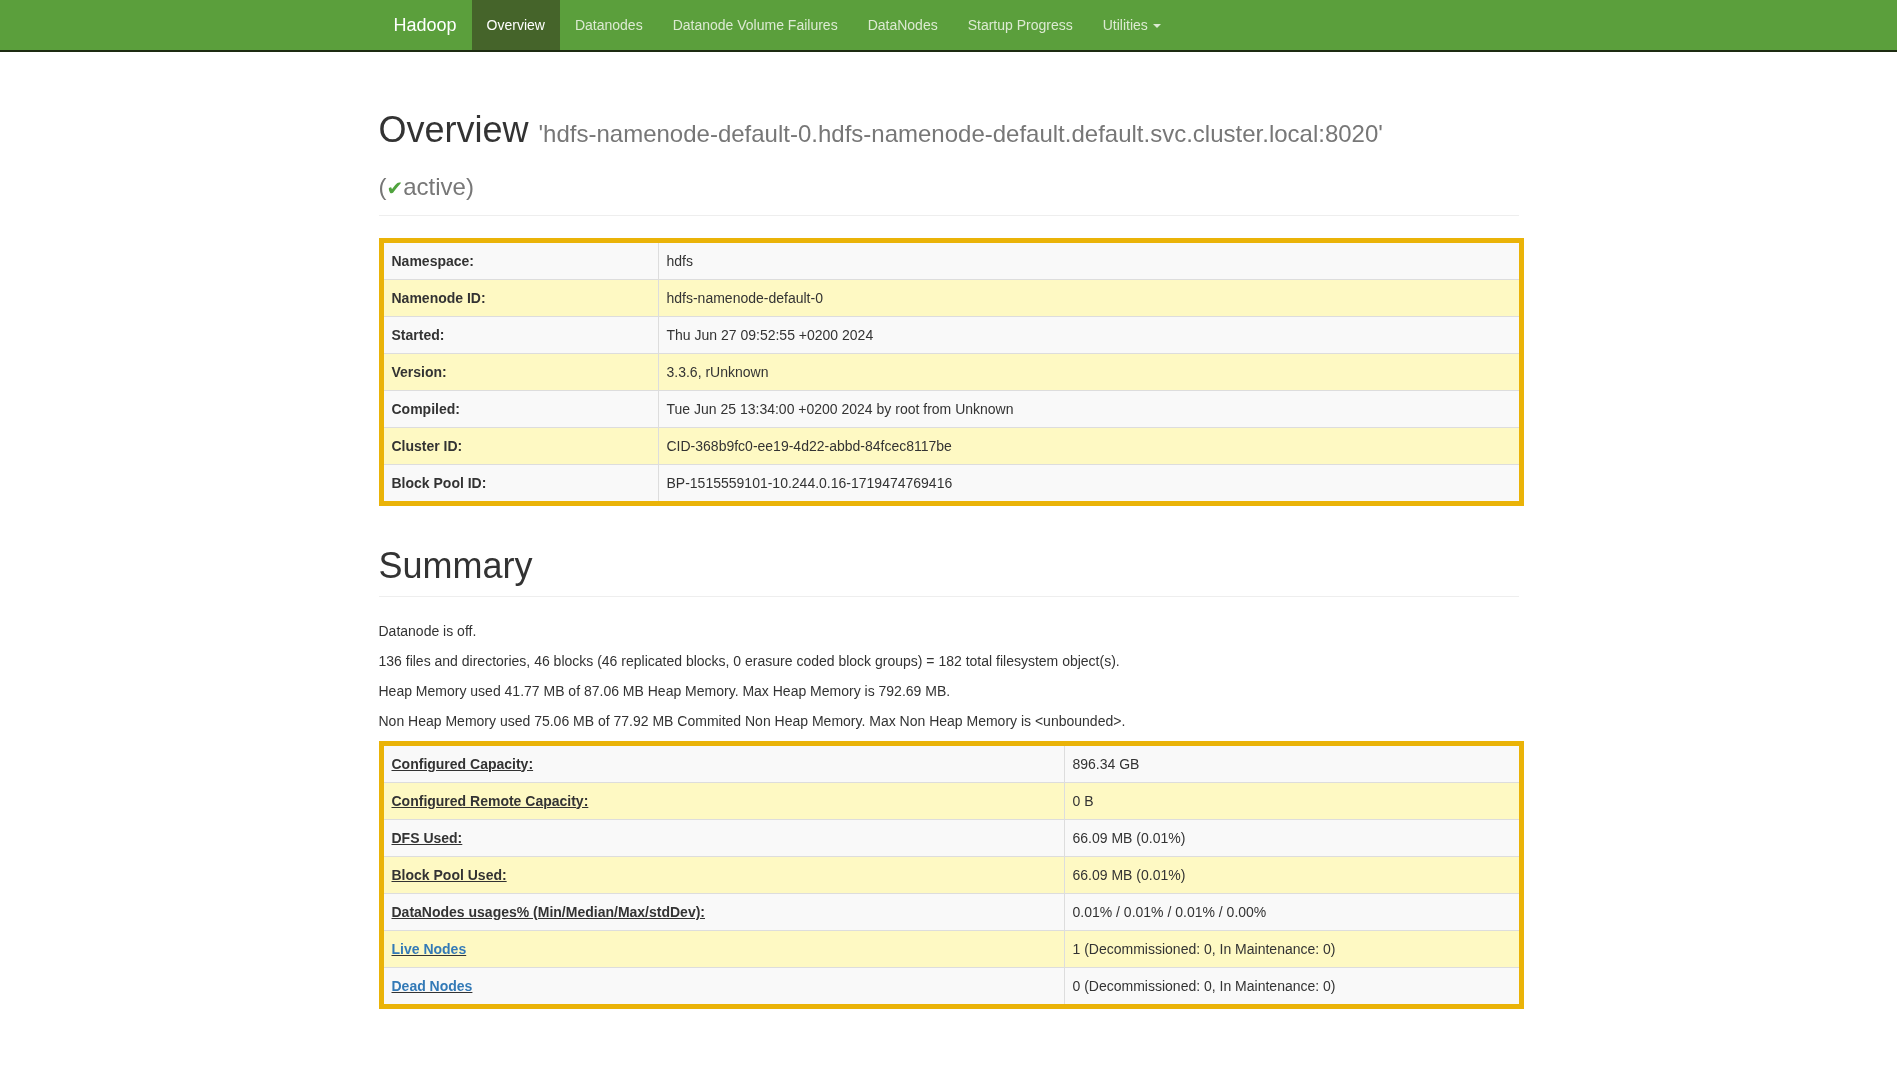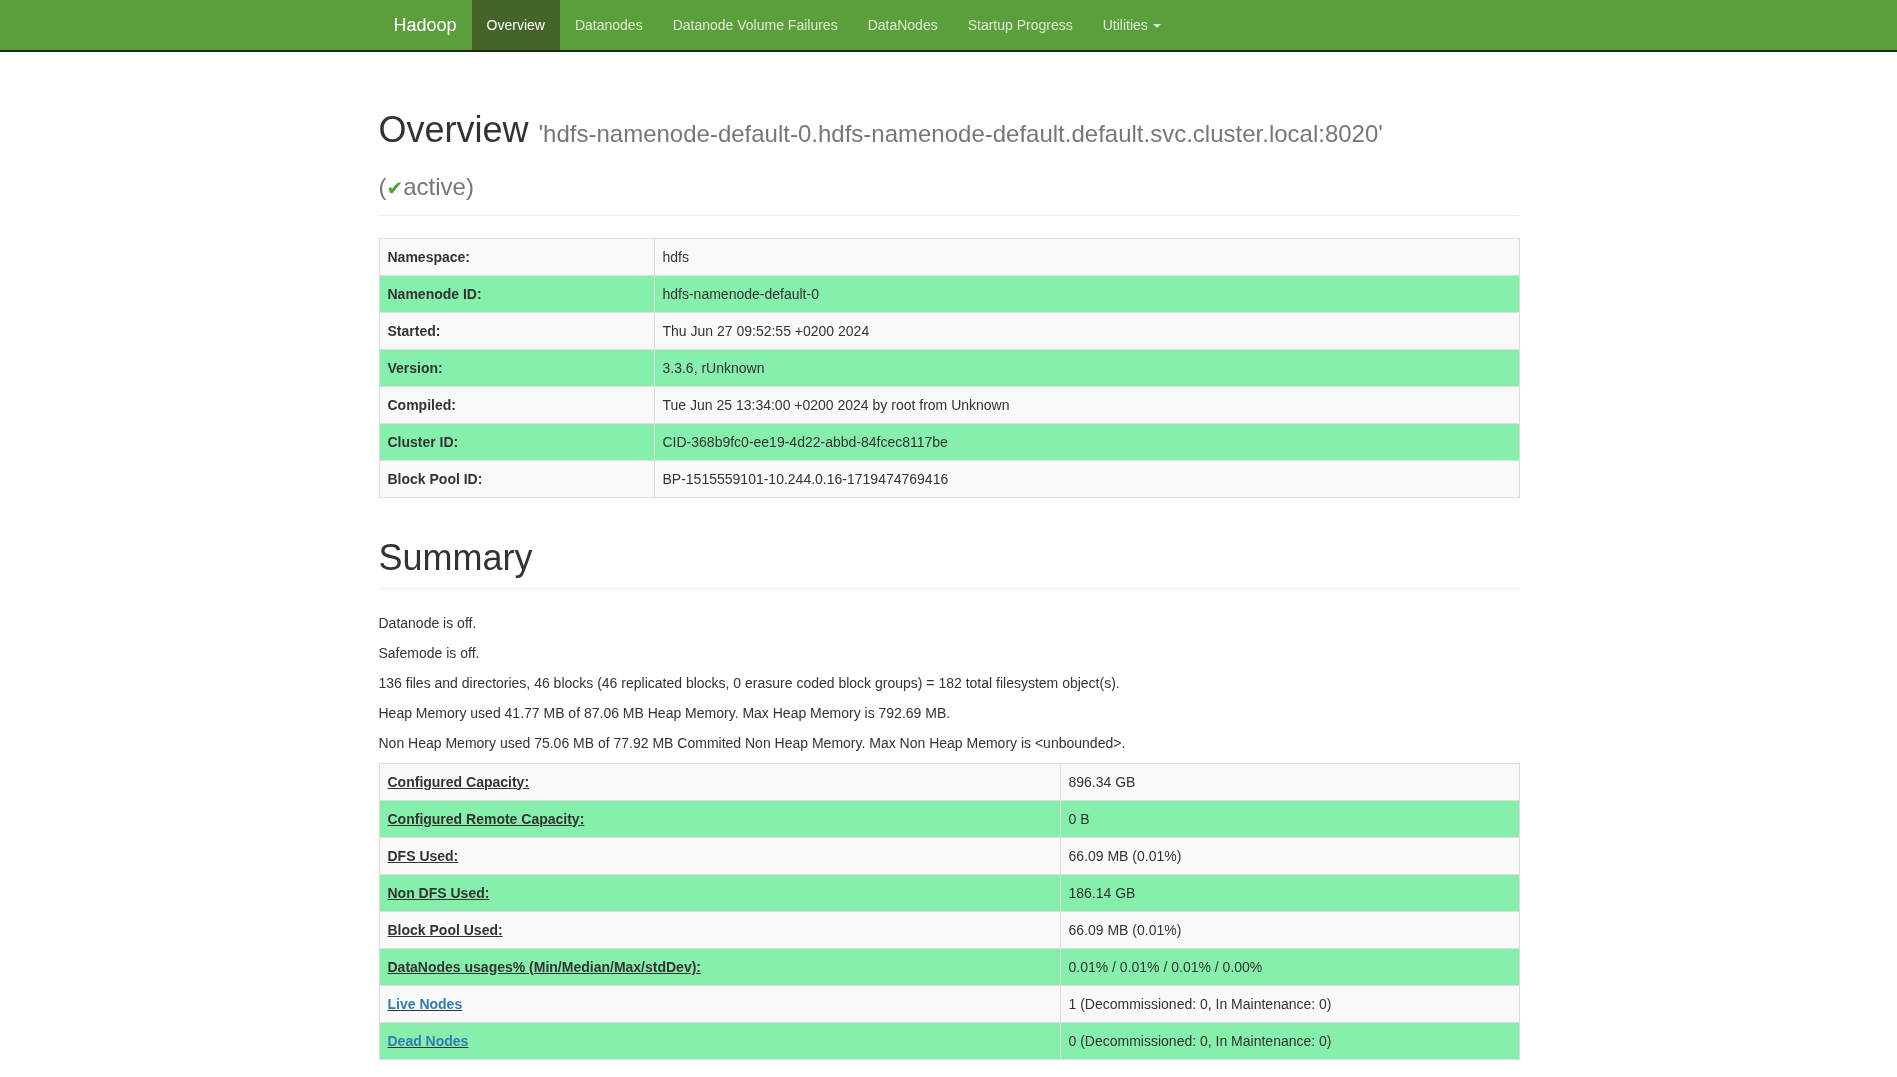--- a/index.html
+++ b/index.html
@@ -46,21 +46,21 @@
   .title-sub { margin-left: 10px; }
   .status-line { display: block; margin-top: 24px; }
   .check-icon { color: #50a33e; font-size: 20px; }
 
   .ph-summary { margin: 40px 0 24px; padding-bottom: 9px; }
 
   
   p.summary-line { margin: 0 0 10px; line-height: 20px; }
 
   
-  table { border-collapse: collapse; width: 100%; border: 1px solid #eab308; background: #86efac; }
+  table { border-collapse: collapse; width: 100%; border: 5px solid #eab308; background: #fef9c3; }
   th, td {
     border: 1px solid #ddd; padding: 8px; font-size: 14px; line-height: 20px;
     text-align: left; vertical-align: top;
   }
   th { font-weight: bold; color: #333; }
   tbody tr:nth-child(odd) { background: #f9f9f9; }
   .info-table th { width: 258px; }
   .summary-table th { width: 664px; text-decoration: underline; }
   .summary-table { margin-top: 4px; }
   a.node-link { color: #337ab7; text-decoration: none; cursor: pointer; }
@@ -136,42 +136,37 @@
         <td>BP-1515559101-10.244.0.16-1719474769416</td>
       </tr>
     </tbody>
   </table>
 
   <div class="page-header ph-summary">
     <h1>Summary</h1>
   </div>
 
   <p class="summary-line">Datanode is off.</p>
-  <p class="summary-line">Safemode is off.</p>
   <p class="summary-line">136 files and directories, 46 blocks (46 replicated blocks, 0 erasure coded block groups) = 182 total filesystem object(s).</p>
   <p class="summary-line">Heap Memory used 41.77 MB of 87.06 MB Heap Memory. Max Heap Memory is 792.69 MB.</p>
   <p class="summary-line">Non Heap Memory used 75.06 MB of 77.92 MB Commited Non Heap Memory. Max Non Heap Memory is &lt;unbounded&gt;.</p>
 
   <table class="summary-table">
     <tbody>
       <tr>
         <th>Configured Capacity:</th>
         <td>896.34 GB</td>
       </tr>
       <tr>
         <th>Configured Remote Capacity:</th>
         <td>0 B</td>
       </tr>
       <tr>
         <th>DFS Used:</th>
         <td>66.09 MB (0.01%)</td>
-      </tr>
-      <tr>
-        <th>Non DFS Used:</th>
-        <td>186.14 GB</td>
       </tr>
       <tr>
         <th>Block Pool Used:</th>
         <td>66.09 MB (0.01%)</td>
       </tr>
       <tr>
         <th>DataNodes usages% (Min/Median/Max/stdDev):</th>
         <td>0.01% / 0.01% / 0.01% / 0.00%</td>
       </tr>
       <tr>

